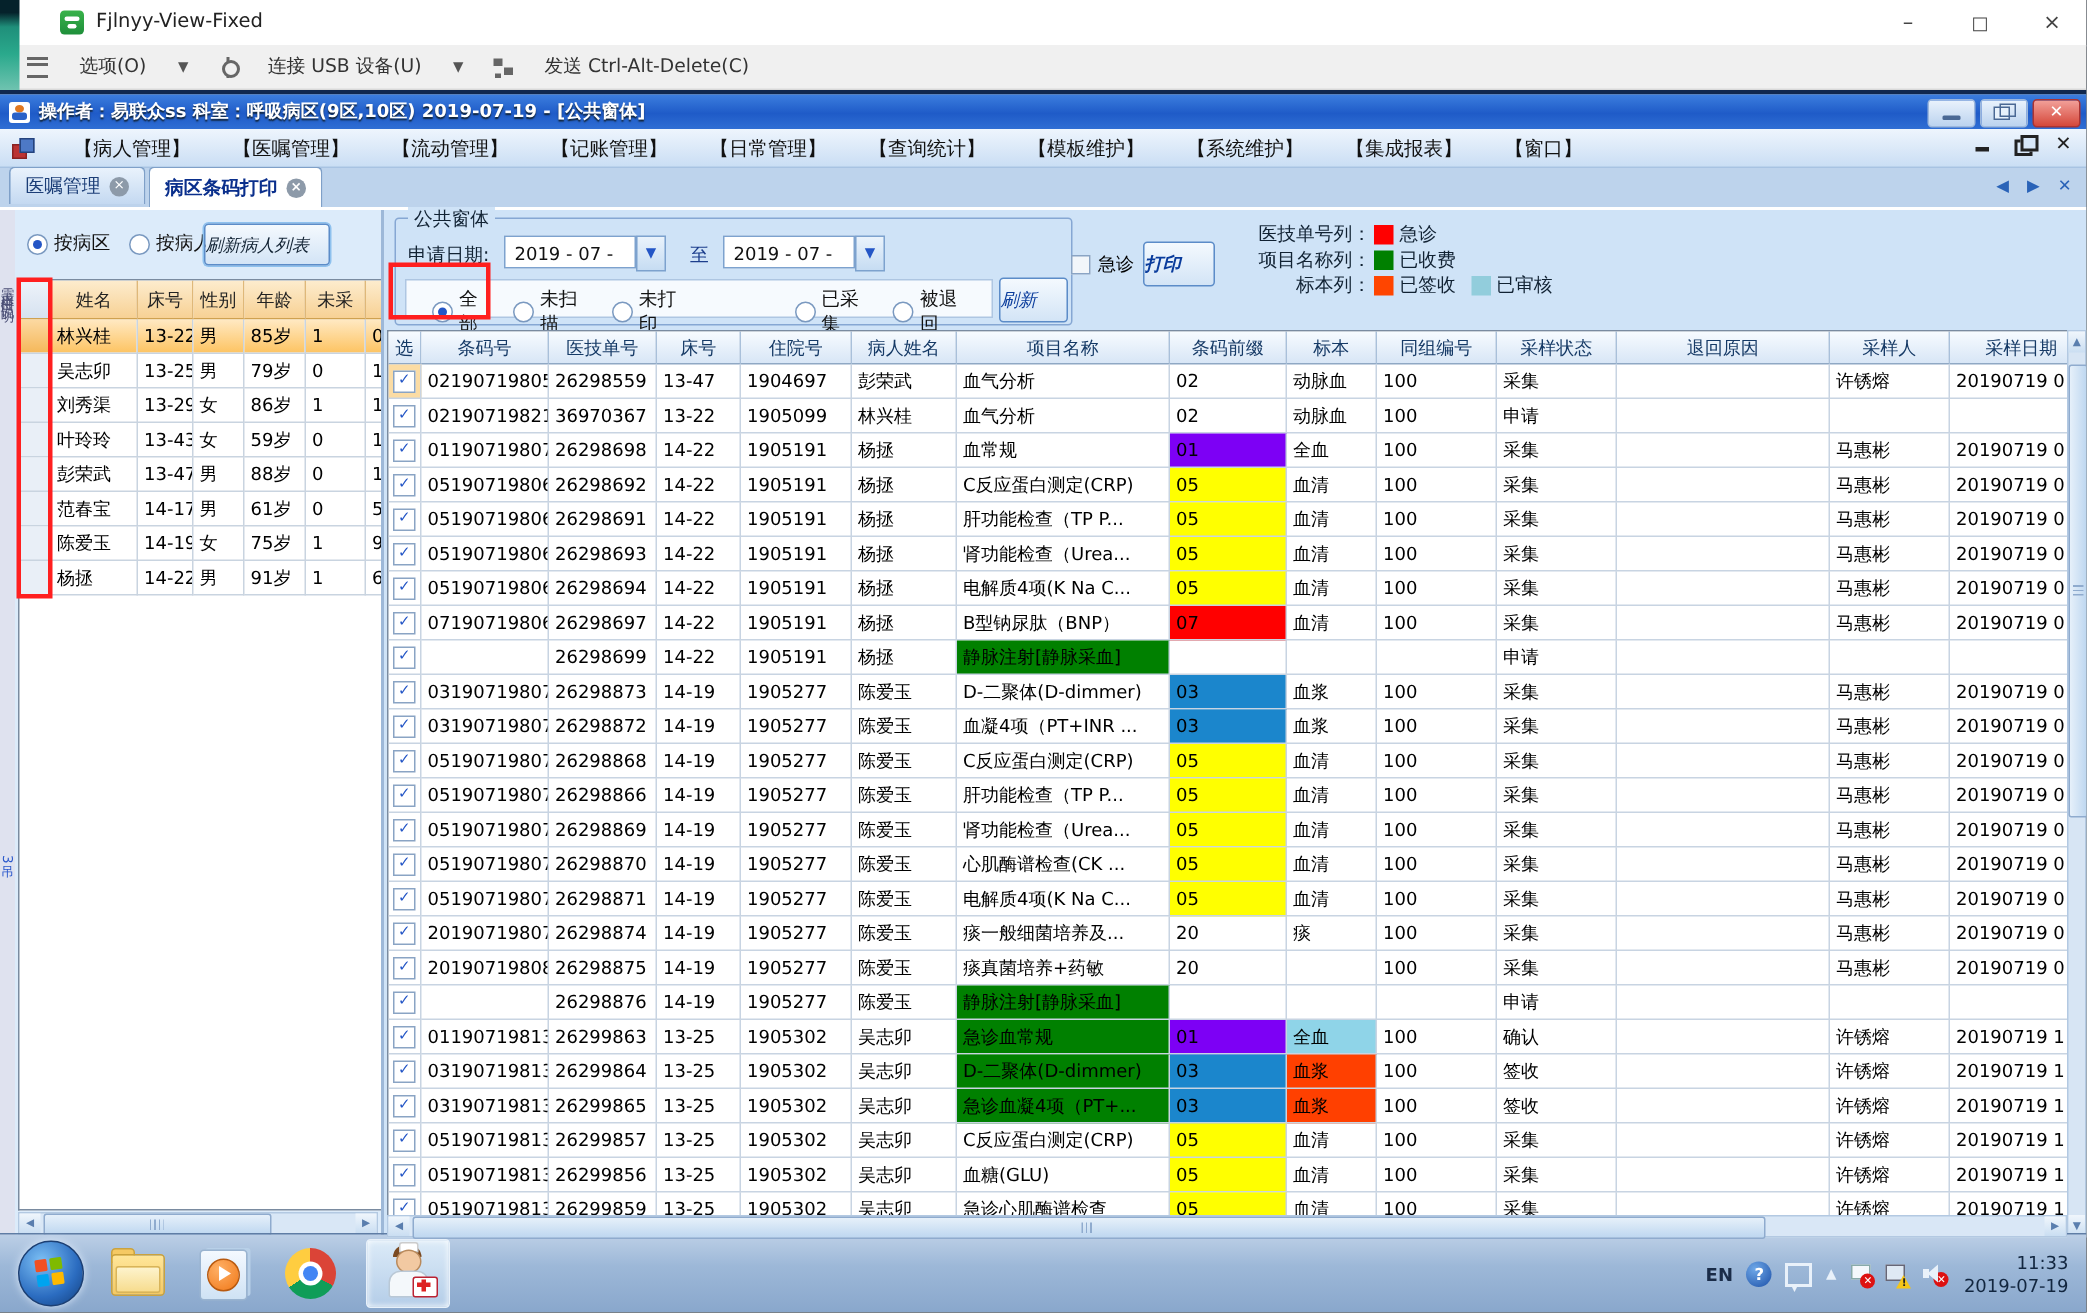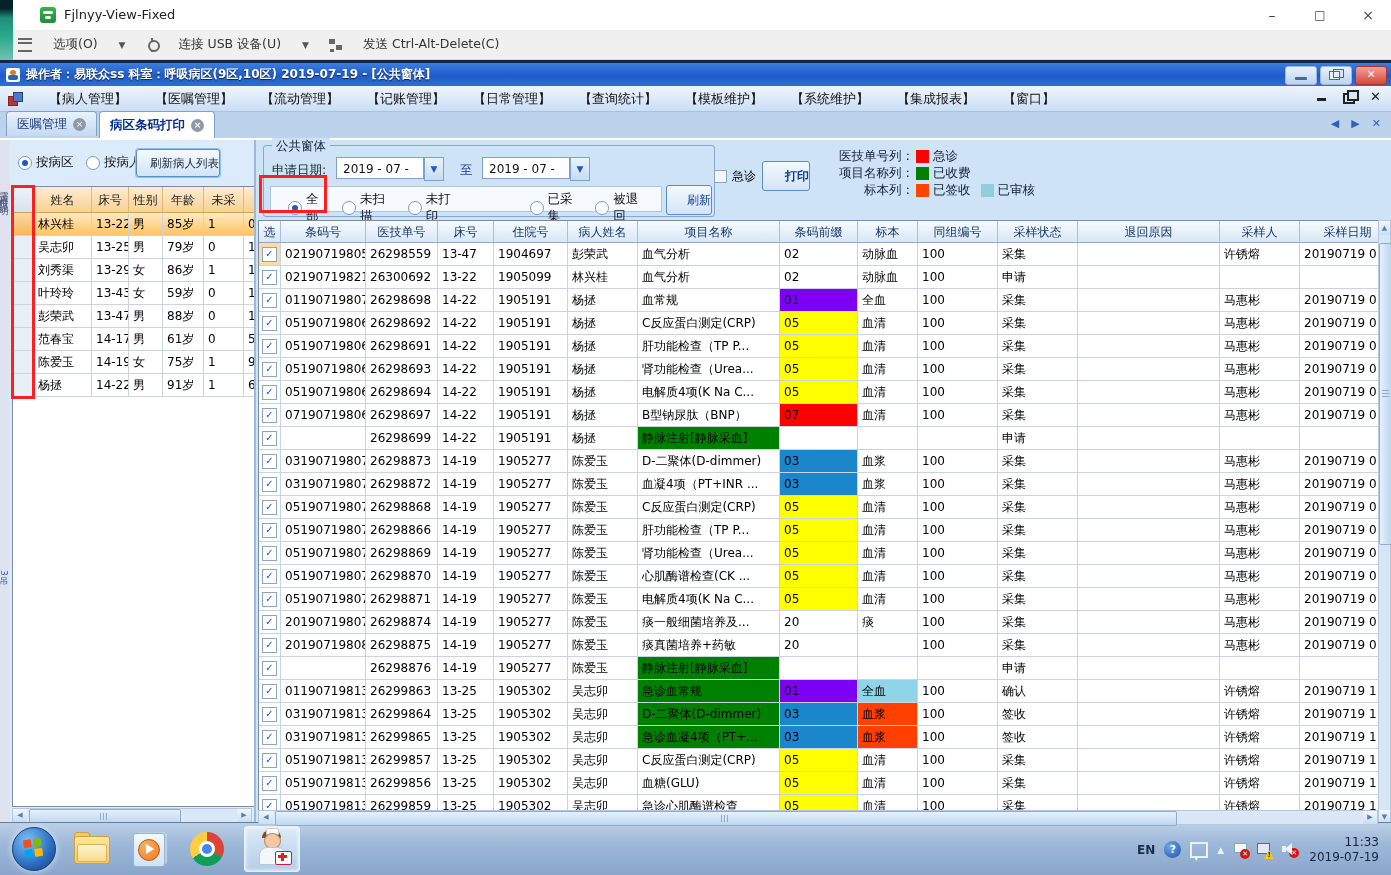--- a/index.html
+++ b/index.html
@@ -83,22 +83,22 @@
     writing-mode:vertical-rl;}
   
   .left-panel{position:absolute;left:10px;top:0;width:246px;height:100%;background:#dcebfa;
     border-right:2px solid #9db8d8;box-sizing:border-box;}
   .lp-controls{position:absolute;left:0;top:6px;width:100%;height:34px;}
   .radio-item{display:inline-flex;align-items:center;gap:4px;font-size:12.5px;color:#111;}
   .radio{width:12px;height:12px;border:1px solid #7a99c0;border-radius:50%;background:#fff;position:relative;flex:0 0 auto;}
   .radio.checked:before{content:"";position:absolute;left:3px;top:3px;width:6px;height:6px;border-radius:50%;background:#2456c6;}
   .lp-r1{position:absolute;left:8px;top:8px;}
   .lp-r2{position:absolute;left:76px;top:8px;}
-  .btn{display:inline-block;border:1px solid #5c8cc8;border-radius:3px;text-align:right;
-    background:linear-gradient(180deg,#f4f9fe,#d3e4f6);color:#123;font-size:12px;}
+  .btn{display:inline-block;border:1px solid #5c8cc8;border-radius:3px;text-align:left;
+    background:linear-gradient(180deg,#f4f9fe,#d3e4f6);color:#123;font-size:12px;font-style:italic;}
   .lp-refresh{position:absolute;left:126px;top:3px;width:82px;height:26px;line-height:26px;font-size:11.5px;
     box-shadow:0 0 0 1px #8ec1ee;}
   .lp-table{position:absolute;left:2px;top:46px;right:0;bottom:18px;background:#fff;overflow:hidden;
     border:1px solid #7a8ba0;border-right:none;}
   .lrow,.lhead{display:flex;}
   .lcell{box-sizing:border-box;border-right:1px solid #c9d4e0;border-bottom:1px solid #c9d4e0;
     height:23px;line-height:23px;padding:0 4px;overflow:hidden;white-space:nowrap;flex:0 0 auto;}
   .lhead .lcell{height:26px;line-height:26px;background:linear-gradient(180deg,#fdecce,#f7d194);
     border-right:1px solid #dfb879;border-bottom:1px solid #cfa150;color:#222;text-align:center;}
   .l-ind{width:21px;background:#e9eff7;border-right:1px solid #b9c6d6;}
@@ -525,21 +525,21 @@
                 <span class="mcell w-spe">动脉血</span>
                 <span class="mcell w-grp">100</span>
                 <span class="mcell w-sta">采集</span>
                 <span class="mcell w-rea"></span>
                 <span class="mcell w-sam">许锈熔</span>
                 <span class="mcell w-dat">20190719 0</span>
               </div>
               <div class="mrow">
                 <span class="mcell w-sel"><span class="cb">✓</span></span>
                 <span class="mcell w-bar">021907198211</span>
-                <span class="mcell w-ord">26300692</span>
+                <span class="mcell w-ord">36970367</span>
                 <span class="mcell w-bed">13-22</span>
                 <span class="mcell w-adm">1905099</span>
                 <span class="mcell w-nam">林兴桂</span>
                 <span class="mcell w-itm">血气分析</span>
                 <span class="mcell w-pre">02</span>
                 <span class="mcell w-spe">动脉血</span>
                 <span class="mcell w-grp">100</span>
                 <span class="mcell w-sta">申请</span>
                 <span class="mcell w-rea"></span>
                 <span class="mcell w-sam"></span>

